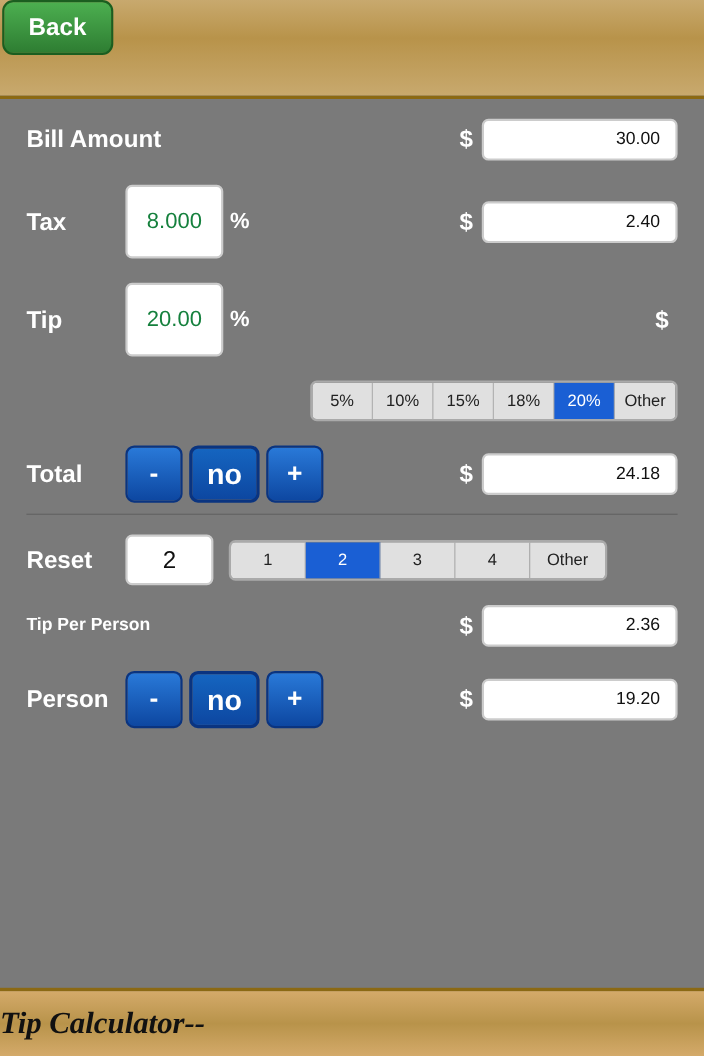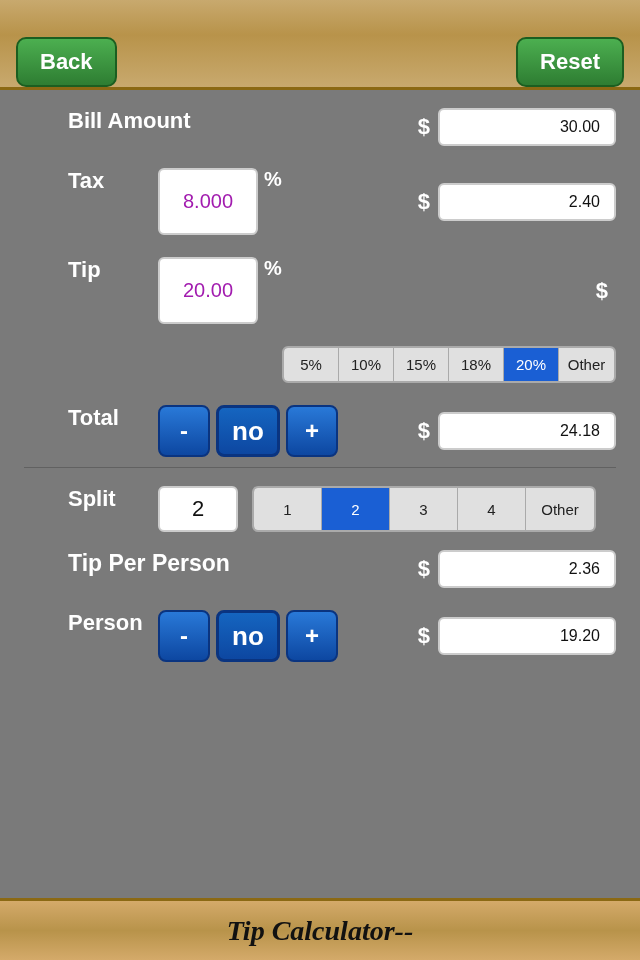--- a/index.html
+++ b/index.html
@@ -12,23 +12,23 @@
       position: relative;
     }
 
     
     .top-bar {
       width: 640px;
       height: 90px;
       background: linear-gradient(180deg, #c8a96e 0%, #b8934a 40%, #c8a96e 100%);
       border-bottom: 3px solid #8b6914;
       display: flex;
-      align-items: flex-end;
+      align-items: flex-start;
       justify-content: space-between;
-      padding: 0 16px;
+      padding: 0 2px;
     }
 
     .btn-back, .btn-reset {
       background: linear-gradient(180deg, #4caf50 0%, #2e7d32 100%);
       color: white;
       border: 2px solid #1b5e20;
       border-radius: 10px;
       font-size: 22px;
       font-weight: bold;
       padding: 10px 22px;
@@ -36,22 +36,22 @@
     }
 
     
     .main {
       background: #7a7a7a;
       padding: 18px 24px 10px 24px;
     }
 
     .row {
       display: flex;
+      align-items: center;
       margin-bottom: 22px;
-      margin-left: 44px;
     }
 
     .label {
       color: white;
       font-size: 22px;
       font-weight: bold;
       min-width: 90px;
     }
 
     .dollar-sign {
@@ -61,22 +61,22 @@
       margin: 0 8px;
     }
 
     .input-box {
       background: white;
       border: 2px solid #ccc;
       border-radius: 6px;
       padding: 20px 10px;
       font-size: 20px;
       text-align: center;
-      width: 100px;
-      color: #a21caf;
+      width: 89px;
+      color: #15803d;
     }
 
     .pct-label {
       color: white;
       font-size: 20px;
       font-weight: bold;
       margin-left: 6px;
       margin-right: 10px;
     }
 
@@ -176,21 +176,21 @@
     .bottom-bar {
       position: absolute;
       bottom: 0;
       left: 0;
       width: 640px;
       height: 62px;
       background: linear-gradient(180deg, #d4aa6a 0%, #b8934a 50%, #d4aa6a 100%);
       border-top: 3px solid #8b6914;
       display: flex;
       align-items: center;
-      justify-content: center;
+      justify-content: flex-start;
     }
 
     .bottom-title {
       font-family: 'Georgia', serif;
       font-size: 28px;
       font-weight: bold;
       color: #111;
       font-style: italic;
     }
 
@@ -227,21 +227,20 @@
       text-align: right;
       width: 178px;
       color: #111;
     }
   </style>
 </head>
 <body>
 
 <div class="top-bar">
   <button class="btn-back">Back</button>
-  <button class="btn-reset">Reset</button>
 </div>
 
 <div class="main">
 
   <div class="row">
     <span class="label">Bill Amount</span>
     <div class="flex-right">
       <span class="dollar-sign">$</span>
       <div class="value-box-wide">30.00</div>
     </div>
@@ -284,33 +283,33 @@
     <div class="control-btn">+</div>
     <div class="flex-right">
       <span class="dollar-sign">$</span>
       <div class="value-box-wide">24.18</div>
     </div>
   </div>
 
   <div class="divider"></div>
 
   <div class="row split-row">
-    <span class="label">Split</span>
+    <span class="label">Reset</span>
     <input class="split-input-box" value="2" style="">
     <div class="split-buttons">
       <button class="split-btn">1</button>
       <button class="split-btn active">2</button>
       <button class="split-btn">3</button>
       <button class="split-btn">4</button>
       <button class="split-btn">Other</button>
     </div>
   </div>
 
   <div class="row">
-    <span class="label" style="min-width:200px; font-size:23px;">Tip Per Person</span>
+    <span class="label" style="min-width:200px; font-size:16px;">Tip Per Person</span>
     <div class="flex-right">
       <span class="dollar-sign">$</span>
       <div class="value-box-wide">2.36</div>
     </div>
   </div>
 
   <div class="row" style="margin-top:14px;">
     <span class="label">Person</span>
     <div class="control-btn">-</div>
     <div class="no-btn">no</div>

